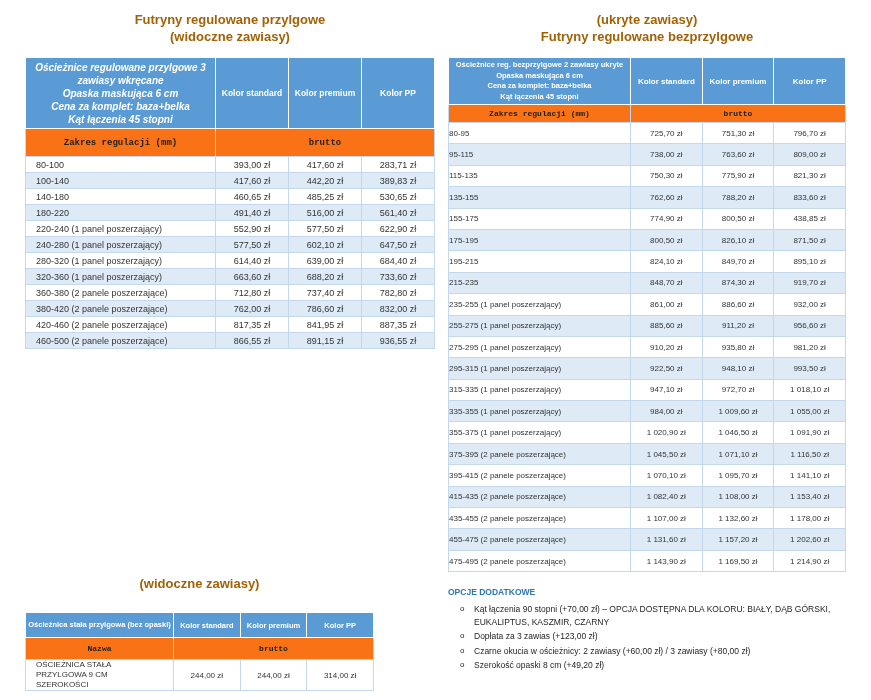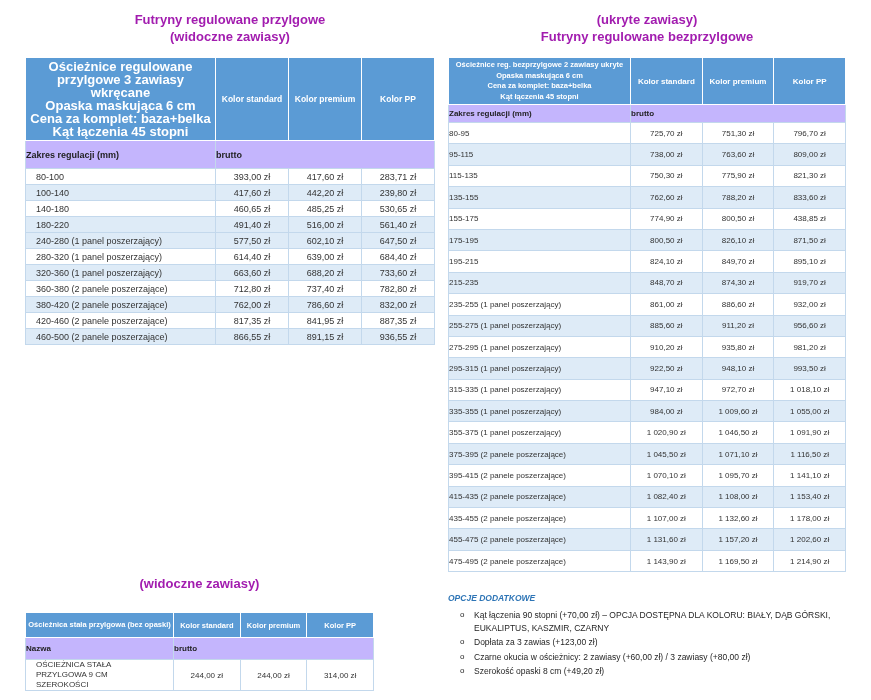--- a/index.html
+++ b/index.html
@@ -1,33 +1,33 @@
 <!DOCTYPE html>
 <html><head>
 <meta charset="utf-8">
 <style>
   html,body{margin:0;padding:0;background:#ffffff;}
   #canvas{position:relative;width:871px;height:700px;background:#ffffff;
           font-family:"Liberation Sans",sans-serif;color:#333;overflow:hidden;}
   .doc-title{position:absolute;text-align:center;font-weight:bold;font-size:13px;
-             line-height:16.5px;color:#a21caf;}
+             line-height:16.5px;color:#a16207;}
   .mount{position:absolute;}
   table.pricing{border-collapse:collapse;table-layout:fixed;width:100%;}
   .pricing td{border:1px solid #c3d8ec;overflow:hidden;vertical-align:middle;padding:0;}
   .pricing td.hd{background:#5b9bd5;color:#ffffff;font-weight:bold;text-align:center;
                  border:1px solid #ffffff;padding:2px;}
-  .pricing td.sub-c{background:#c4b5fd;font-weight:bold;color:#1f1f1f;}
+  .pricing td.sub-c{background:#f97316;font-weight:bold;text-align:center;color:#1f1f1f;font-family:Liberation Mono, monospace;}
   .pricing tr.band td{background:#deebf7;}
   .pricing td.lbl{text-align:left;padding-left:10px;}
   .pricing td.price{text-align:center;}
 
   
   #t1{left:25px;top:57px;width:410px;}
   #t1 table{font-size:9px;}
-  #t1 .desc-cell{width:185px;font-size:13px;line-height:13px;}
+  #t1 .desc-cell{width:185px;font-size:10px;line-height:13px;font-style:italic;}
   #t1 td.col-head{font-size:8.5px;}
   #t1 tr.hd-row{height:71px;}
   #t1 tr.sub-row{height:28px;}
   #t1 tr.data{height:16px;}
   #t1-title{left:25px;top:12px;width:410px;}
 
   
   #t2{left:448px;top:57px;width:398px;}
   #t2 table{font-size:8px;}
   #t2 .desc-cell{width:177px;font-size:7.5px;line-height:10.5px;}
@@ -44,21 +44,21 @@
   #t3 .desc-cell{width:143px;font-size:7.5px;line-height:10px;}
   #t3 td.col-head{font-size:7.5px;}
   #t3 tr.hd-row{height:25px;}
   #t3 tr.sub-row{height:22px;}
   #t3 tr.data{height:30px;}
   #t3 td.lbl{line-height:10px;padding-right:19px;}
   #t3-title{left:25px;top:576px;width:349px;}
 
   
   #options{position:absolute;left:448px;top:577px;width:404px;font-size:8.5px;color:#1f1f1f;}
-  #options .opt-h{color:#2e75b6;font-weight:bold;margin:16px 0 6px 0;font-style:italic;}
+  #options .opt-h{color:#2e75b6;font-weight:bold;margin:10px 0 6px 0;}
   #options ul{margin:0;padding:0;}
   #options li{position:relative;padding-left:26px;line-height:12.5px;margin-bottom:2px;list-style:none;}
   #options .bullet{position:absolute;left:12px;top:0;font-size:8px;}
 </style>
 </head>
 <body>
 
 <div id="canvas">
 
   <div id="t1-title" class="doc-title">
@@ -86,33 +86,39 @@
           <tr class="data">
             <td class="lbl">80-100</td>
             <td class="price">393,00 zł</td>
             <td class="price">417,60 zł</td>
             <td class="price">283,71 zł</td>
           </tr>
           <tr class="data band">
             <td class="lbl">100-140</td>
             <td class="price">417,60 zł</td>
             <td class="price">442,20 zł</td>
-            <td class="price">239,80 zł</td>
+            <td class="price">389,83 zł</td>
           </tr>
           <tr class="data">
             <td class="lbl">140-180</td>
             <td class="price">460,65 zł</td>
             <td class="price">485,25 zł</td>
             <td class="price">530,65 zł</td>
           </tr>
           <tr class="data band">
             <td class="lbl">180-220</td>
             <td class="price">491,40 zł</td>
             <td class="price">516,00 zł</td>
             <td class="price">561,40 zł</td>
+          </tr>
+          <tr class="data">
+            <td class="lbl">220-240 (1 panel poszerzający)</td>
+            <td class="price">552,90 zł</td>
+            <td class="price">577,50 zł</td>
+            <td class="price">622,90 zł</td>
           </tr>
           <tr class="data band">
             <td class="lbl">240-280 (1 panel poszerzający)</td>
             <td class="price">577,50 zł</td>
             <td class="price">602,10 zł</td>
             <td class="price">647,50 zł</td>
           </tr>
           <tr class="data">
             <td class="lbl">280-320 (1 panel poszerzający)</td>
             <td class="price">614,40 zł</td>

